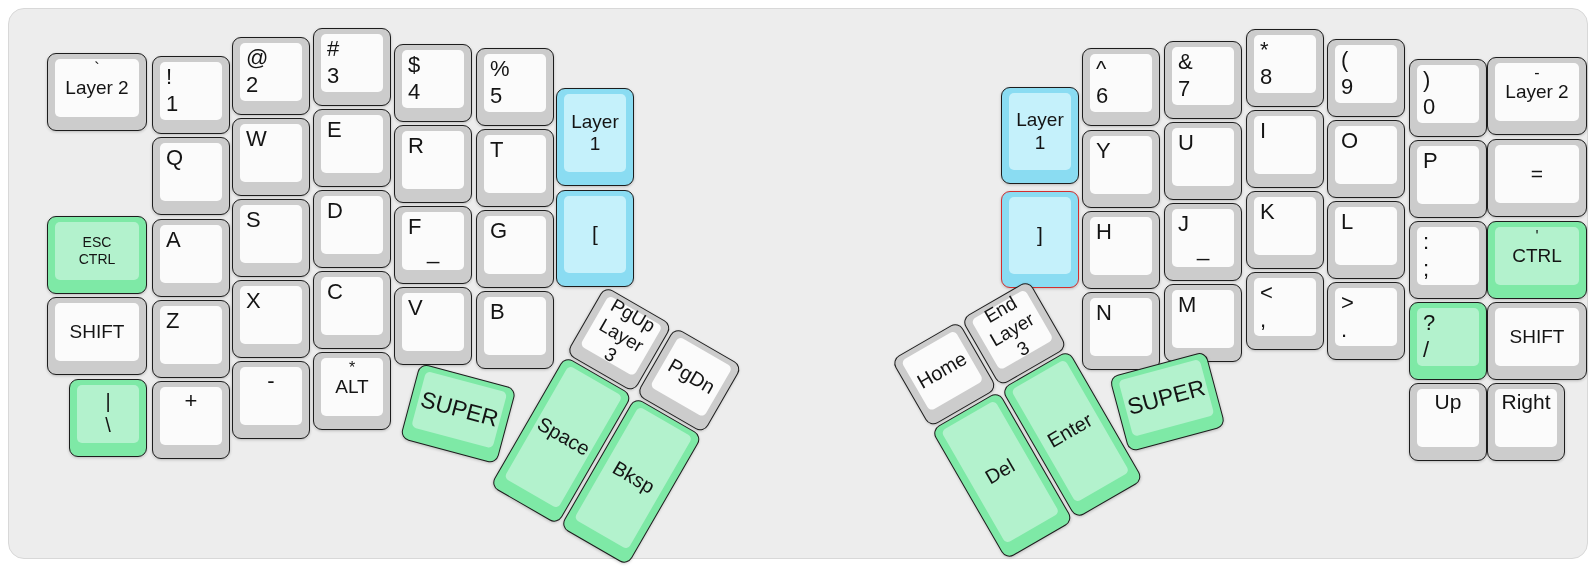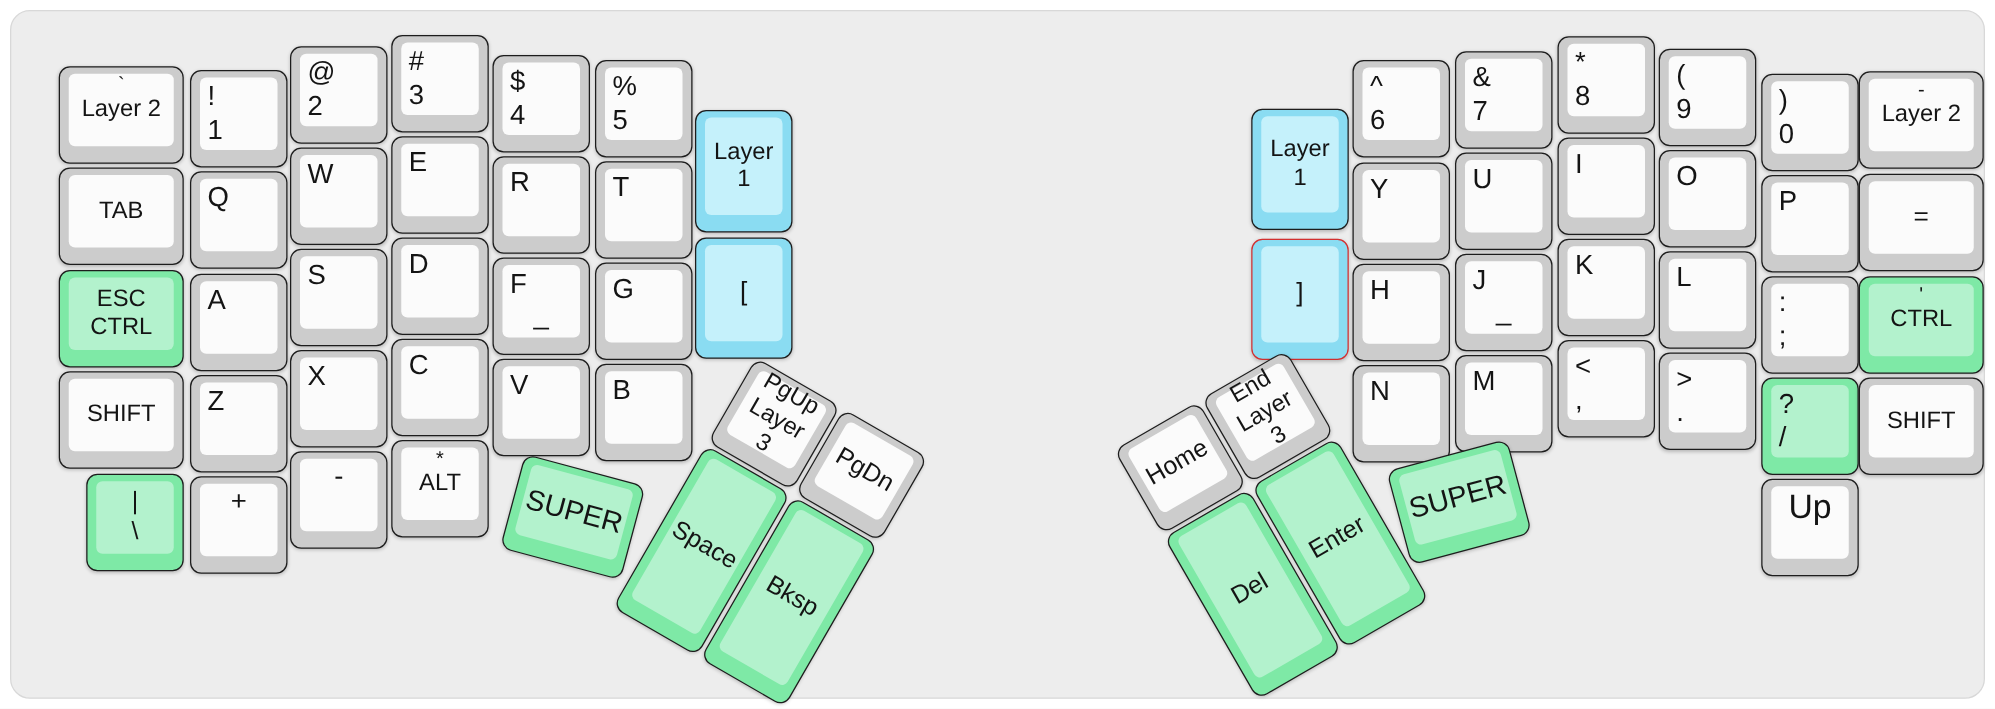--- a/index.html
+++ b/index.html
@@ -40,28 +40,23 @@
 </head>
 <body style="--page-bg: #ffffff;">
 
 <div class="panel" id="panel" style="background: rgb(237, 237, 237); border-color: rgb(216, 216, 216);">
     <div class="key" style="left: 38px; top: 44px; width: 100px; height: 78px; background: rgb(204, 204, 204); border-color: rgb(29, 29, 29);">
       <div class="face" style="background: rgb(251, 251, 251);">
         <span class="lbl l-top" style="font-size: 16px; color: rgb(20, 20, 20);">`</span>
         <span class="lbl l-center" style="font-size: 19px; color: rgb(20, 20, 20);">Layer 2</span>
       </div>
     </div>
-    <div class="key" style="left: 38px; top: 125px; width: 100px; height: 78px; background: rgb(204, 204, 204); border-color: rgb(29, 29, 29);">
-      <div class="face" style="background: rgb(251, 251, 251);">
-        <span class="lbl l-center" style="font-size: 19px; color: rgb(20, 20, 20);">TAB</span>
-      </div>
-    </div>
     <div class="key" style="left: 38px; top: 207px; width: 100px; height: 78px; background: rgb(126, 233, 166); border-color: rgb(29, 29, 29);">
       <div class="face" style="background: rgb(179, 242, 205);">
-        <span class="lbl l-center" style="font-size: 19px; color: rgb(20, 20, 20);">ESC
+        <span class="lbl l-center" style="font-size: 14px; color: rgb(20, 20, 20);">ESC
 CTRL</span>
       </div>
     </div>
     <div class="key" style="left: 38px; top: 288px; width: 100px; height: 78px; background: rgb(204, 204, 204); border-color: rgb(29, 29, 29);">
       <div class="face" style="background: rgb(251, 251, 251);">
         <span class="lbl l-center" style="font-size: 19px; color: rgb(20, 20, 20);">SHIFT</span>
       </div>
     </div>
     <div class="key" style="left: 60px; top: 370px; width: 78px; height: 78px; background: rgb(126, 233, 166); border-color: rgb(29, 29, 29);">
       <div class="face" style="background: rgb(179, 242, 205);">
@@ -342,21 +337,21 @@
       </div>
     </div>
     <div class="key" style="left: 1400px; top: 293px; width: 78px; height: 78px; background: rgb(126, 233, 166); border-color: rgb(29, 29, 29);">
       <div class="face" style="background: rgb(179, 242, 205);">
         <span class="lbl l-tl" style="font-size: 22px; color: rgb(20, 20, 20);">?</span>
         <span class="lbl l-bl" style="font-size: 22px; color: rgb(20, 20, 20);">/</span>
       </div>
     </div>
     <div class="key" style="left: 1400px; top: 374px; width: 78px; height: 78px; background: rgb(204, 204, 204); border-color: rgb(29, 29, 29);">
       <div class="face" style="background: rgb(251, 251, 251);">
-        <span class="lbl l-top" style="font-size: 27px; color: rgb(20, 20, 20);">Up</span>
+        <span class="lbl l-top" style="font-size: 21px; color: rgb(20, 20, 20);">Up</span>
       </div>
     </div>
     <div class="key" style="left: 1478px; top: 48px; width: 100px; height: 78px; background: rgb(204, 204, 204); border-color: rgb(29, 29, 29);">
       <div class="face" style="background: rgb(251, 251, 251);">
         <span class="lbl l-top" style="font-size: 16px; color: rgb(20, 20, 20);">-</span>
         <span class="lbl l-center" style="font-size: 19px; color: rgb(20, 20, 20);">Layer 2</span>
       </div>
     </div>
     <div class="key" style="left: 1478px; top: 130px; width: 100px; height: 78px; background: rgb(204, 204, 204); border-color: rgb(29, 29, 29);">
       <div class="face" style="background: rgb(251, 251, 251);">
@@ -365,20 +360,25 @@
     </div>
     <div class="key" style="left: 1478px; top: 212px; width: 100px; height: 78px; background: rgb(126, 233, 166); border-color: rgb(29, 29, 29);">
       <div class="face" style="background: rgb(179, 242, 205);">
         <span class="lbl l-top" style="font-size: 16px; color: rgb(20, 20, 20);">'</span>
         <span class="lbl l-center" style="font-size: 19px; color: rgb(20, 20, 20);">CTRL</span>
       </div>
     </div>
     <div class="key" style="left: 1478px; top: 293px; width: 100px; height: 78px; background: rgb(204, 204, 204); border-color: rgb(29, 29, 29);">
       <div class="face" style="background: rgb(251, 251, 251);">
         <span class="lbl l-center" style="font-size: 19px; color: rgb(20, 20, 20);">SHIFT</span>
+      </div>
+    </div>
+    <div class="key" style="left: 1478px; top: 374px; width: 78px; height: 78px; background: rgb(204, 204, 204); border-color: rgb(29, 29, 29);">
+      <div class="face" style="background: rgb(251, 251, 251);">
+        <span class="lbl l-top" style="font-size: 21px; color: rgb(20, 20, 20);">Right</span>
       </div>
     </div>
     <div class="key" style="left: 922px; top: 421px; width: 78px; height: 150px; transform: rotate(-30deg); background: rgb(126, 233, 166); border-color: rgb(29, 29, 29);">
       <div class="face" style="background: rgb(179, 242, 205);">
         <span class="lbl l-center" style="font-size: 20px; color: rgb(20, 20, 20);">Del</span>
       </div>
     </div>
     <div class="key" style="left: 882px; top: 351px; width: 78px; height: 78px; transform: rotate(-30deg); background: rgb(204, 204, 204); border-color: rgb(29, 29, 29);">
       <div class="face" style="background: rgb(251, 251, 251);">
         <span class="lbl l-center" style="font-size: 20px; color: rgb(20, 20, 20);">Home</span>

